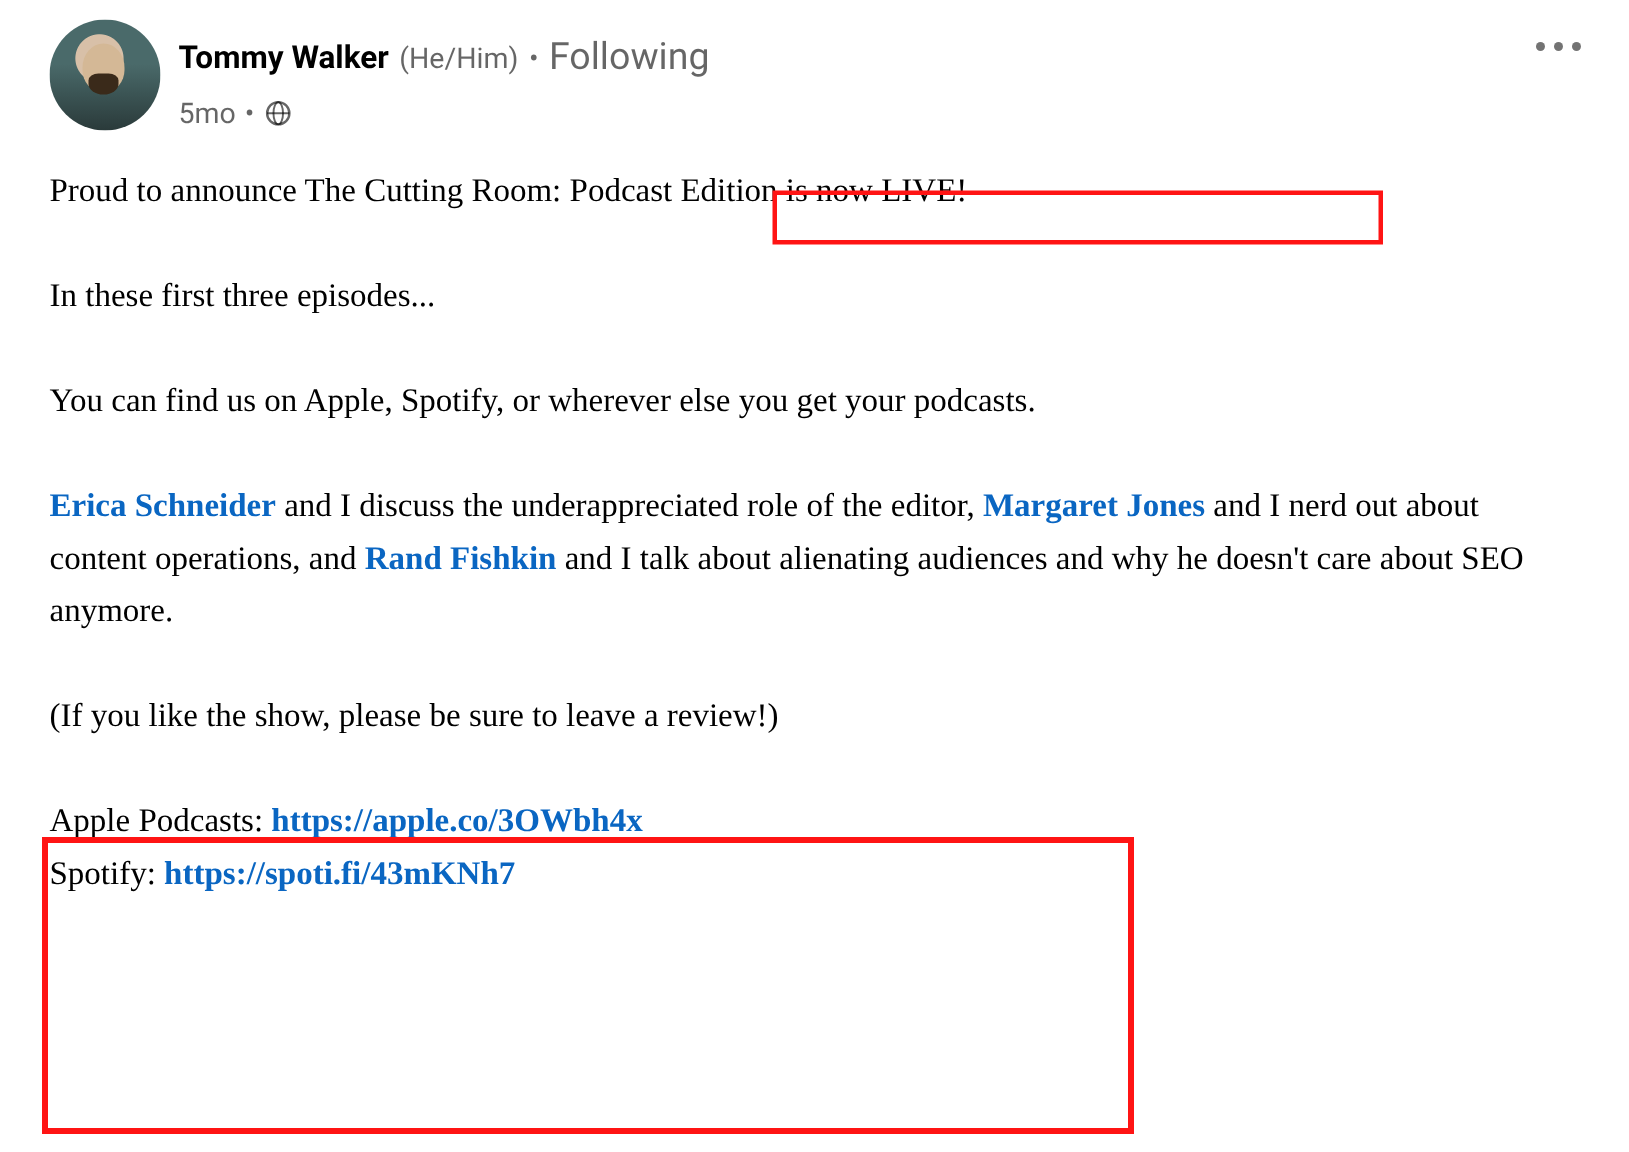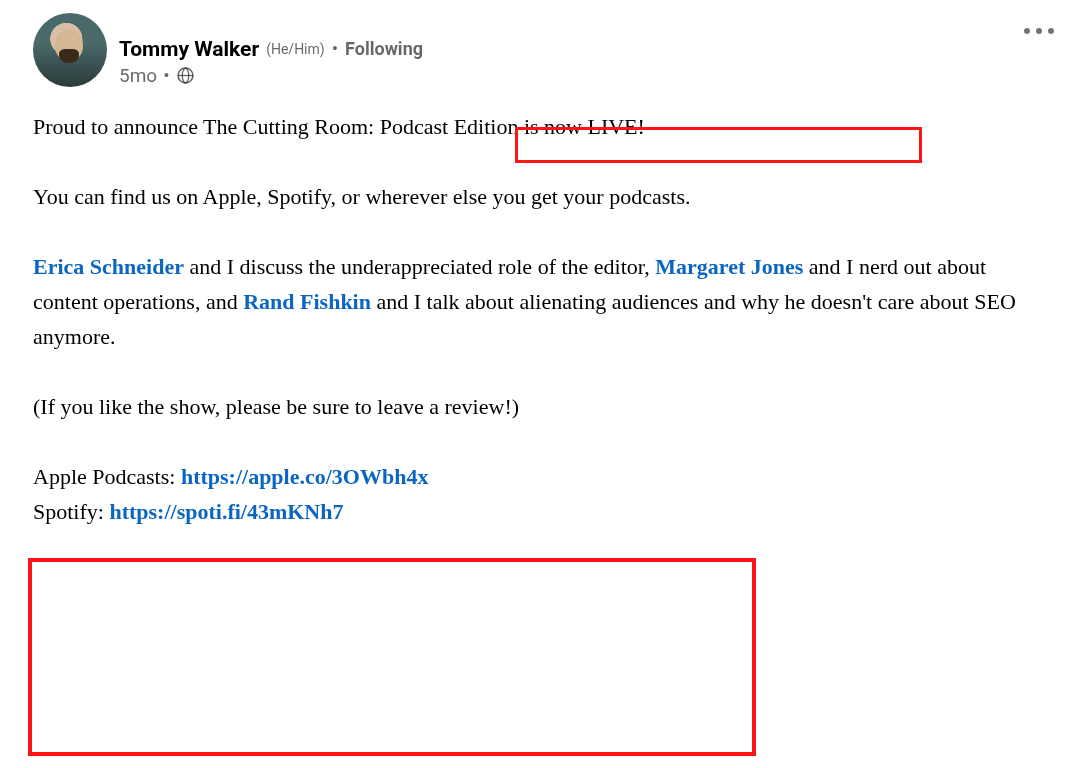--- a/index.html
+++ b/index.html
@@ -62,42 +62,41 @@
       align-items: center;
       gap: 7px;
       line-height: 26px;
     }
     .author-name {
       font-weight: 700;
       font-size: 21px;
       color: #000;
     }
     .pronouns {
-      font-size: 14px;
+      font-size: 19px;
       color: rgba(0,0,0,0.6);
     }
     .dot-sep {
       color: rgba(0,0,0,0.6);
       font-size: 19px;
     }
     .follow-status {
-      font-size: 18px;
-      color: rgba(0,0,0,0.6);
-      font-weight: bold;
+      font-size: 25px;
+      color: rgba(0,0,0,0.6);
     }
     .headline {
       font-size: 19px;
       color: rgba(0,0,0,0.6);
       margin-top: 2px;
     }
     .time-row {
       display: flex;
       align-items: center;
       gap: 6px;
-      margin-top: 2px;
+      margin-top: 12px;
       font-size: 19px;
       color: rgba(0,0,0,0.6);
     }
     .globe-icon {
       width: 19px;
       height: 19px;
       display: inline-flex;
       align-items: center;
       justify-content: center;
     }
@@ -188,20 +187,23 @@
         <span class="dot"></span>
     </div>
   </div>
 </div>
 
 <div class="post-body">
   <div class="para">
     <span>Proud to announce The Cutting Room: </span><span>Podcast Edition is now LIVE!</span>
   </div>
   <div class="para">
+    <span>In these first three episodes...</span>
+  </div>
+  <div class="para">
     <span>You can find us on Apple, Spotify, or wherever else you get your podcasts.</span>
   </div>
   <div class="para">
     <span class="mention">Erica Schneider</span><span> and I discuss the underappreciated role of the editor, </span><span class="mention">Margaret Jones</span><span> and I nerd out about content operations, and </span><span class="mention">Rand Fishkin</span><span> and I talk about alienating audiences and why he doesn't care about SEO anymore.</span>
   </div>
   <div class="para" style="margin-bottom:0">
     <span>(If you like the show, please be sure to leave a review!)</span><br><br>
     <span>Apple Podcasts: </span><span class="link">https://apple.co/3OWbh4x</span><br>
     <span>Spotify: </span><span class="link">https://spoti.fi/43mKNh7</span>
   </div>

